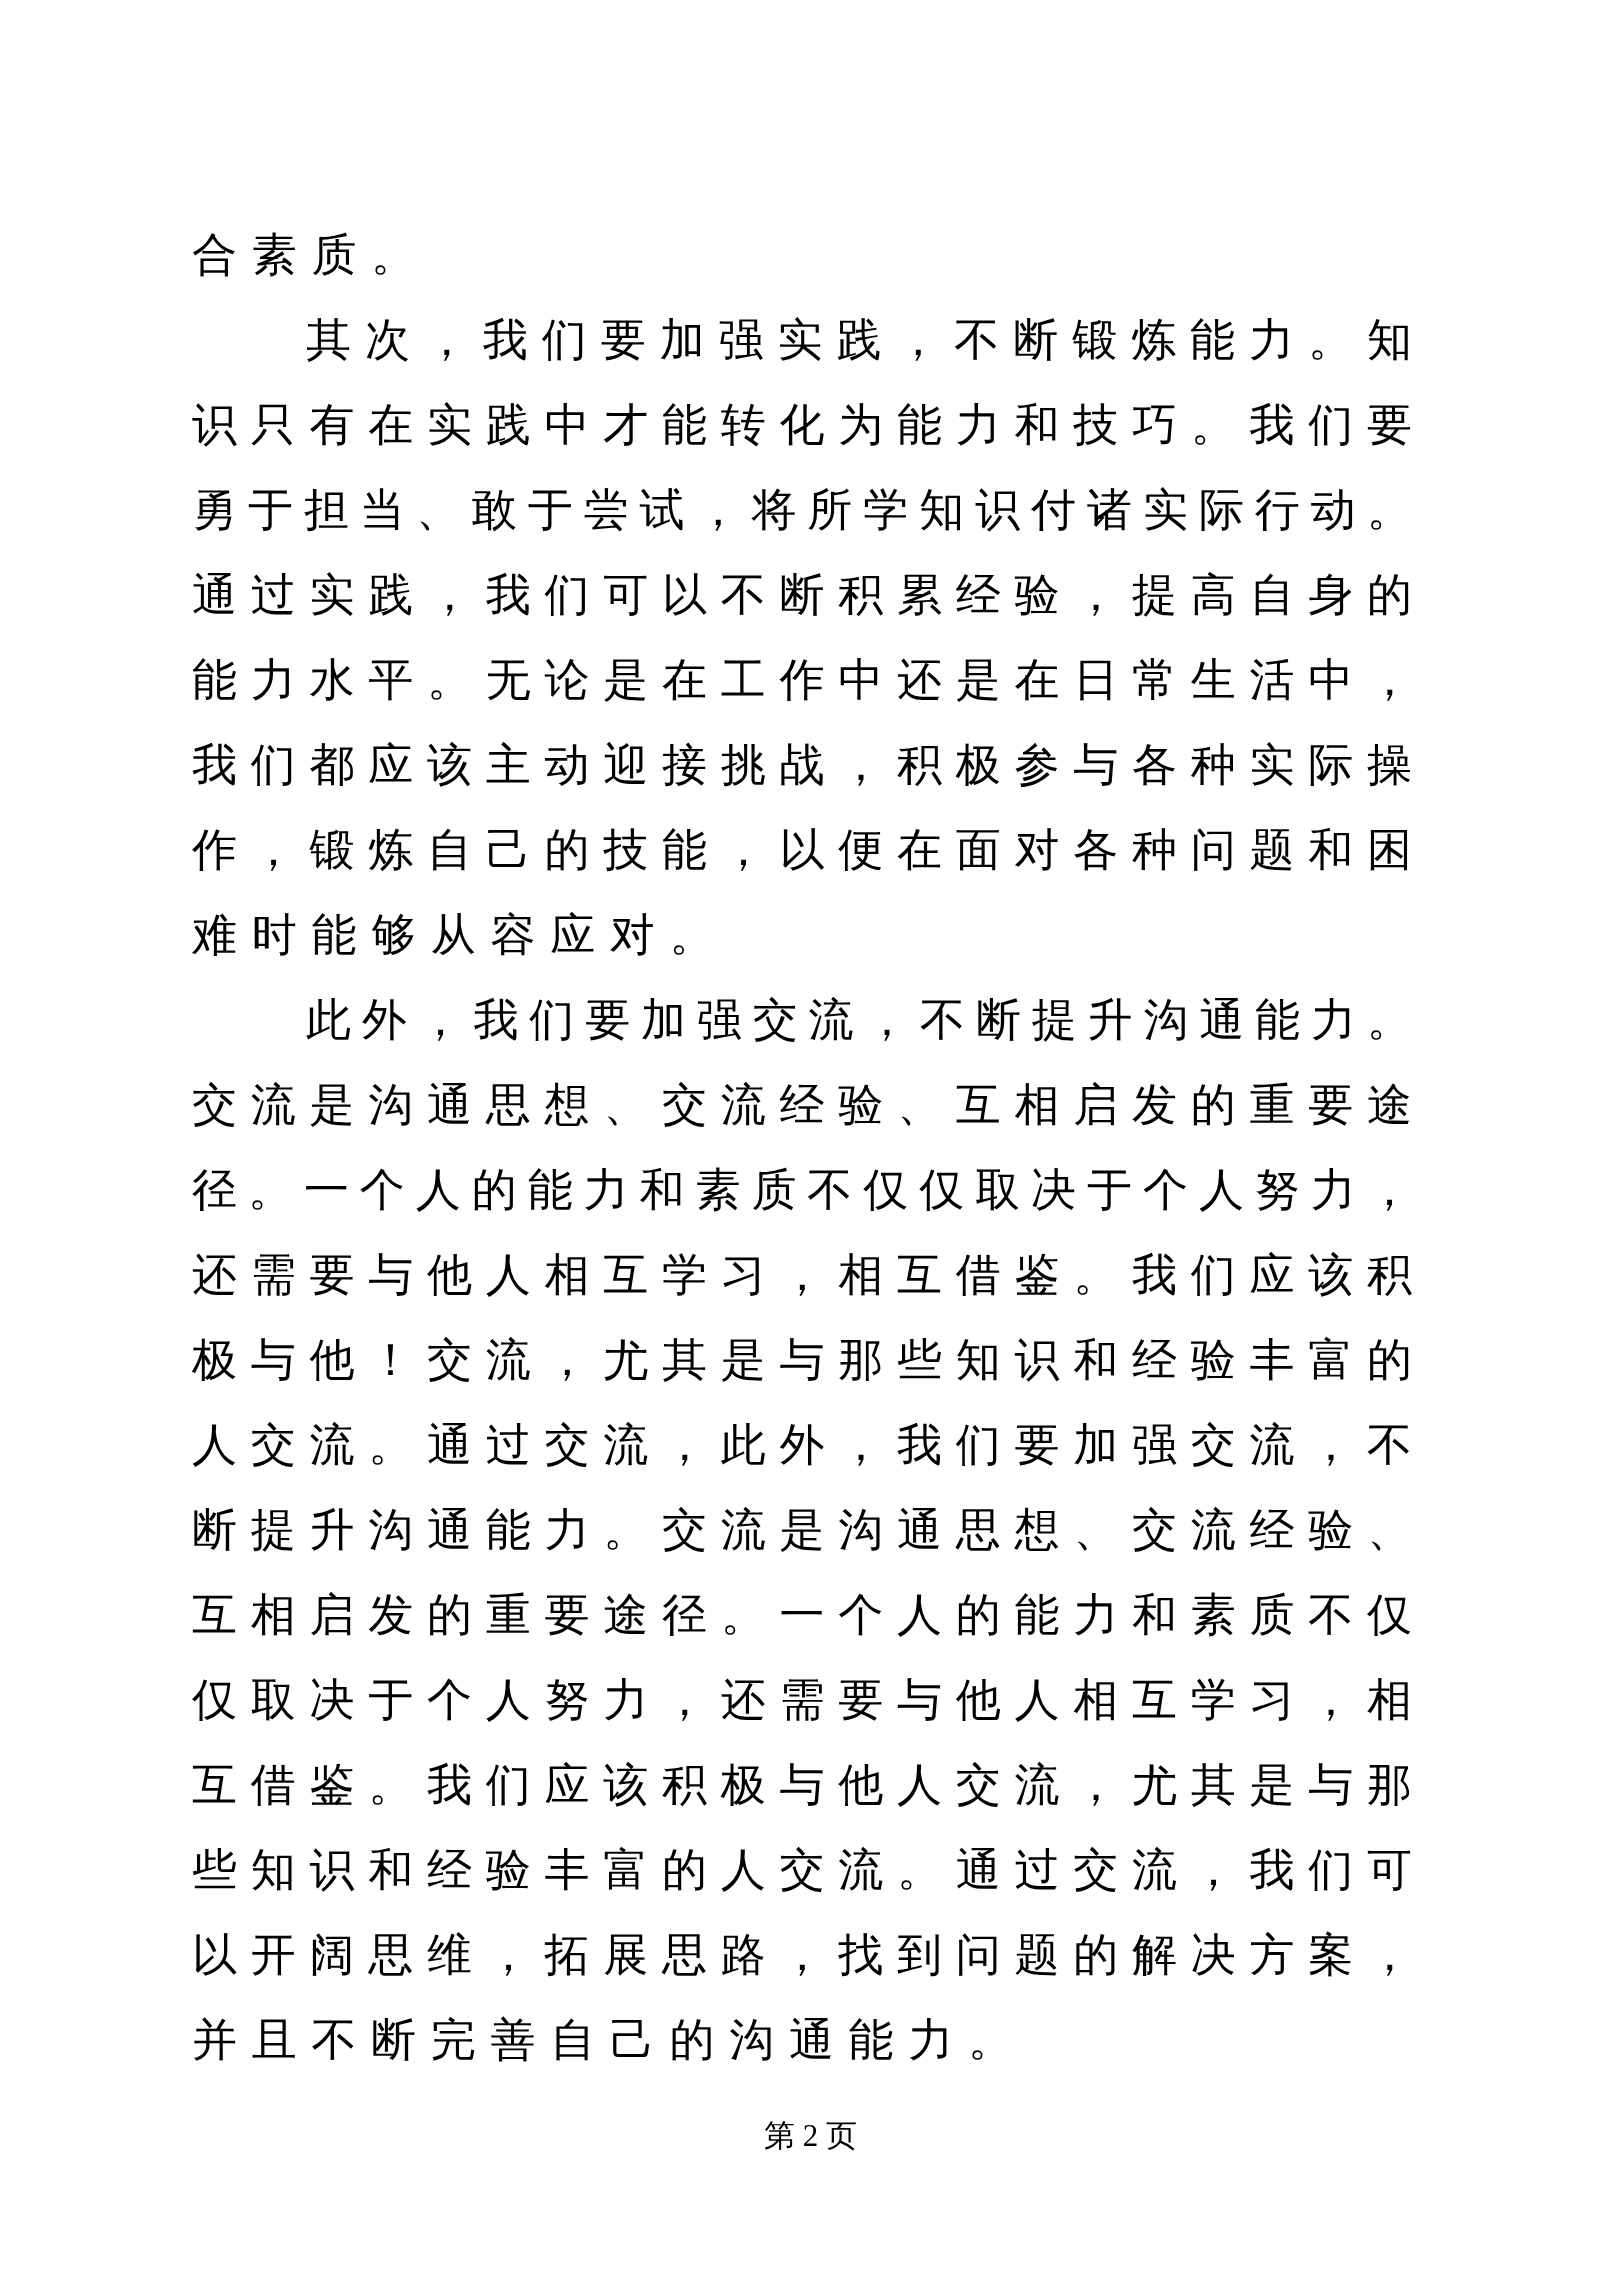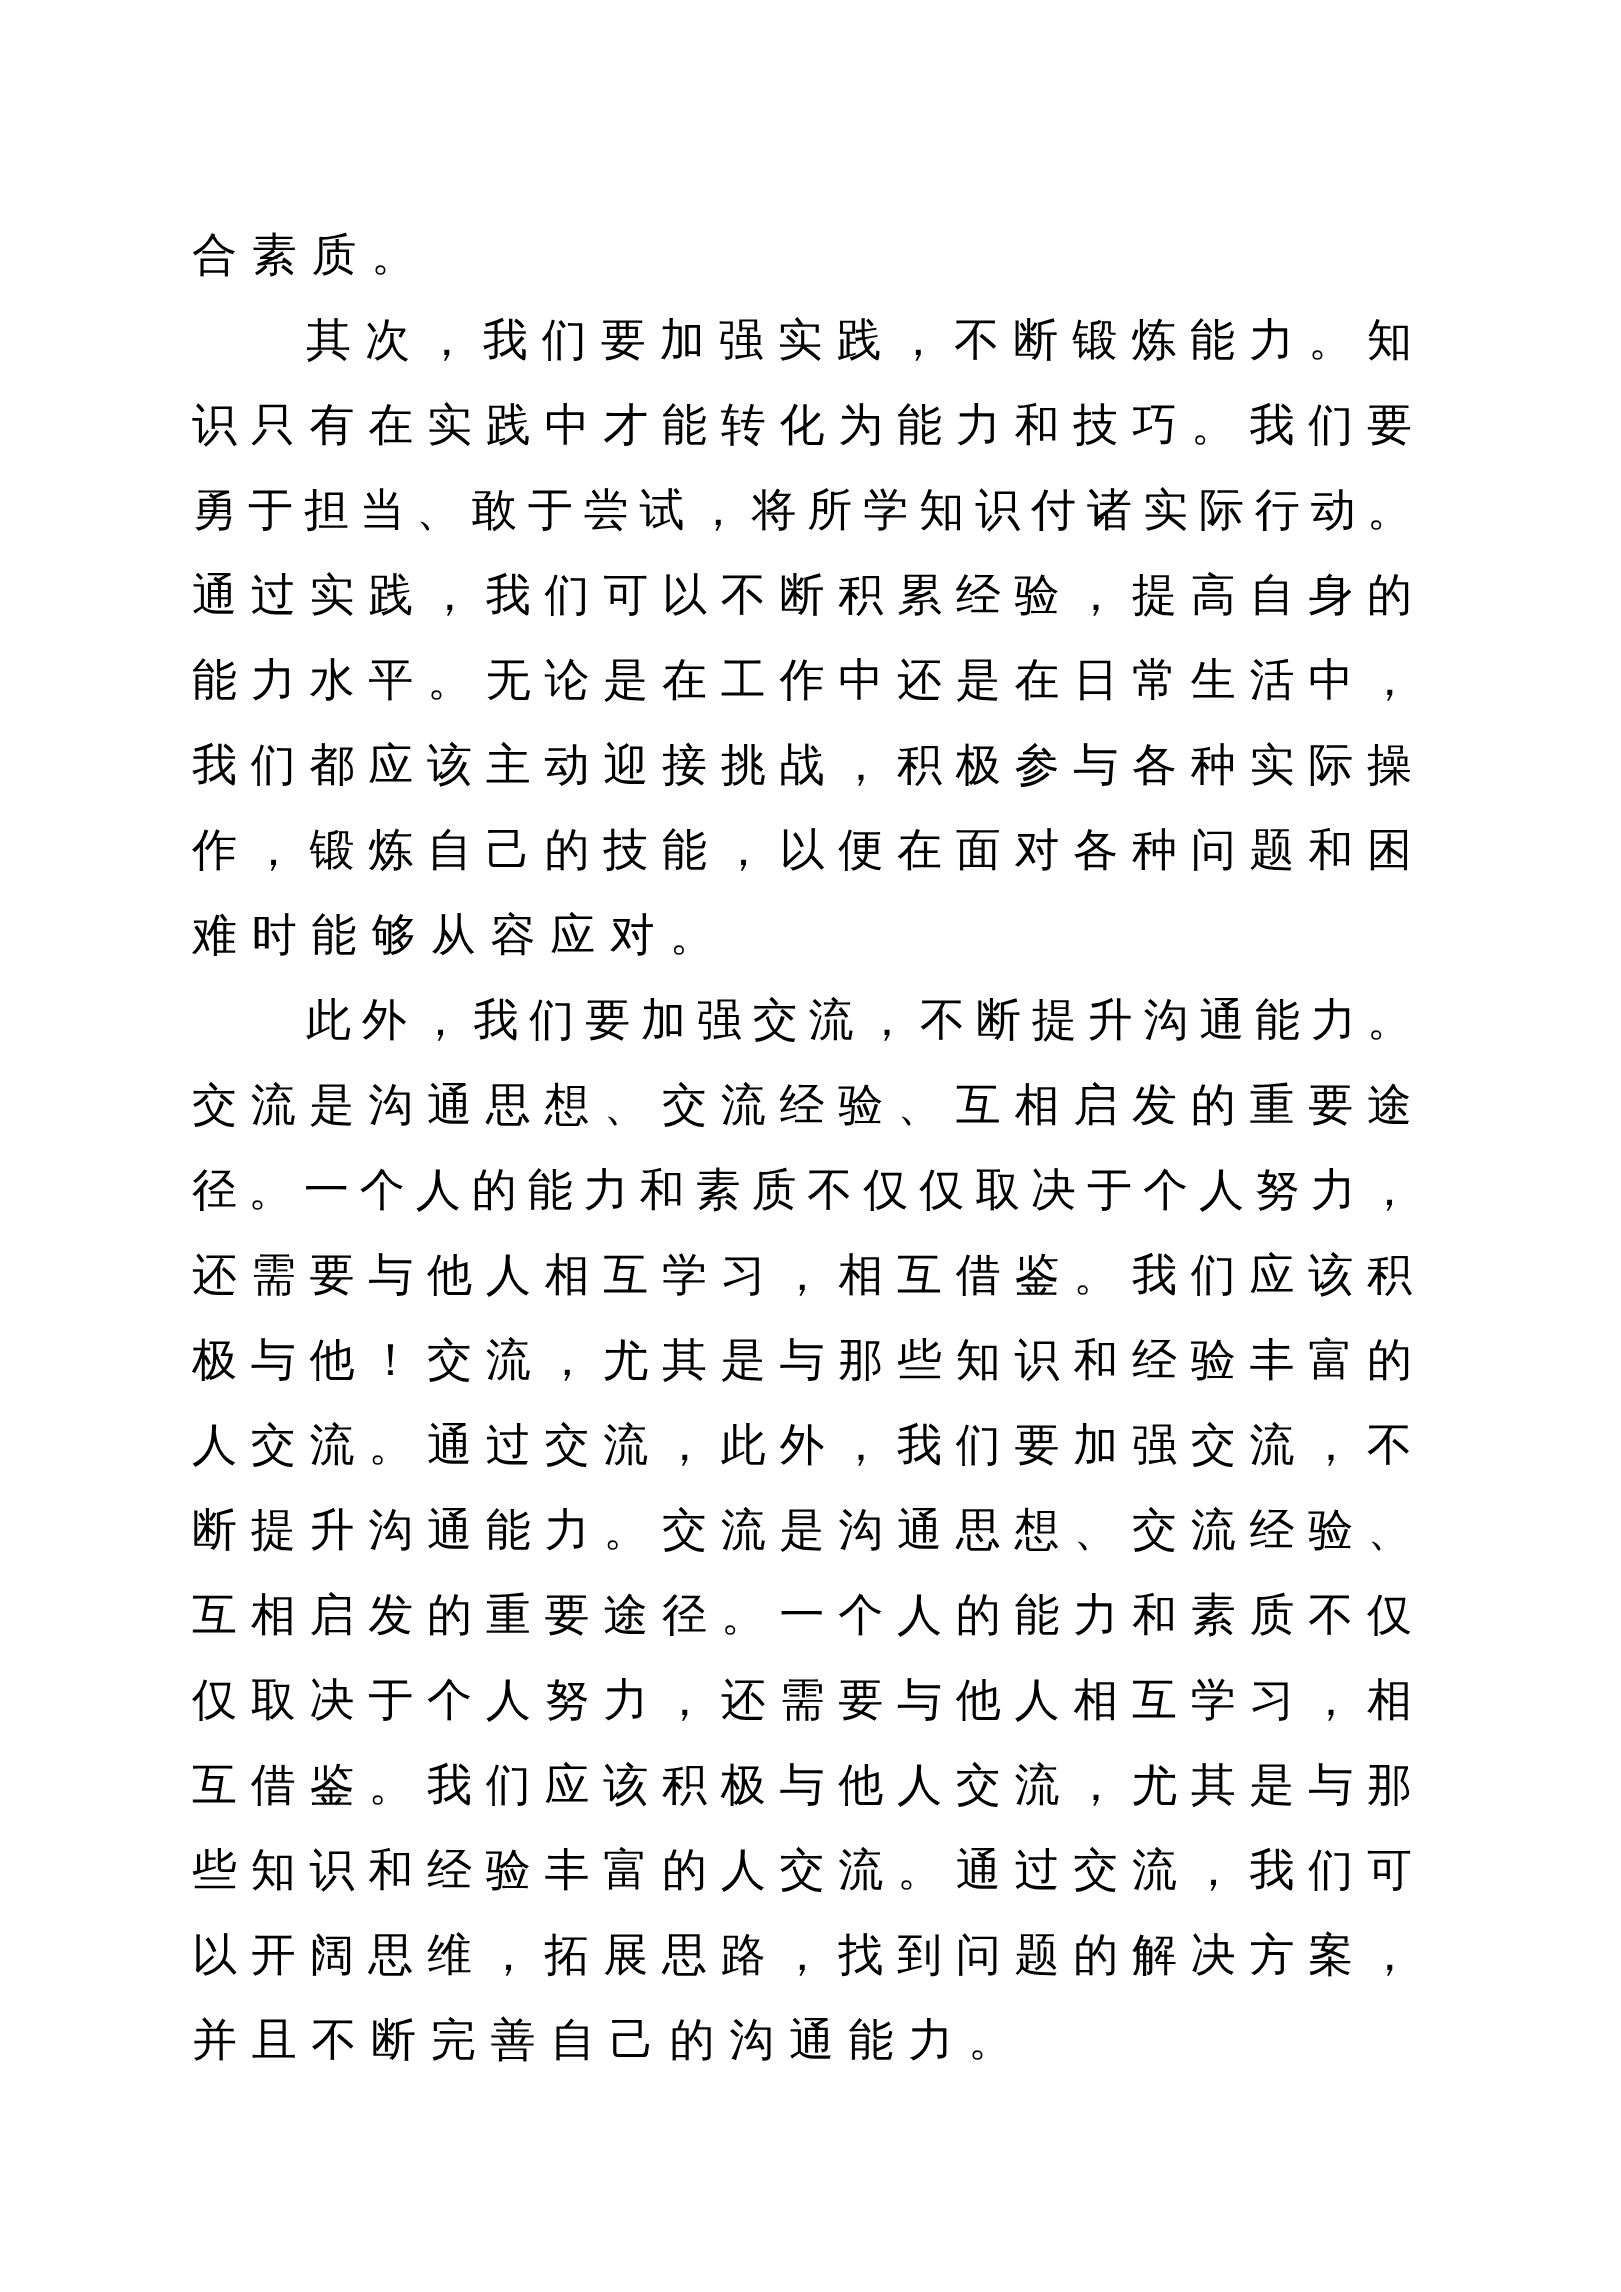--- a/index.html
+++ b/index.html
@@ -521,14 +521,17 @@
         <span class="ch">自</span>
         <span class="ch">己</span>
         <span class="ch">的</span>
         <span class="ch">沟</span>
         <span class="ch">通</span>
         <span class="ch">能</span>
         <span class="ch">力</span>
         <span class="ch">。</span>
       </div>
     </div>
+  <div class="footer">
+    <span>第 2 页</span>
+  </div>
 </div>
 
 
 </body></html>

